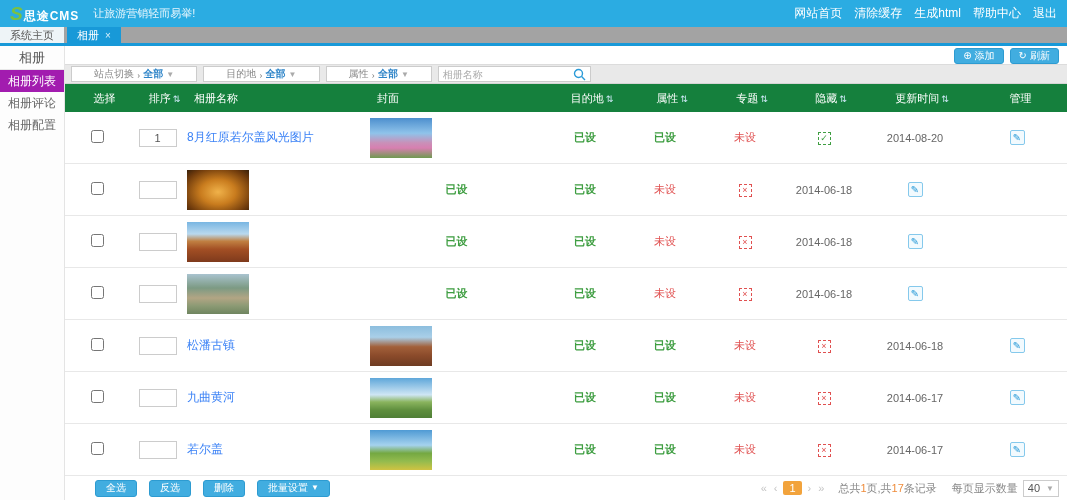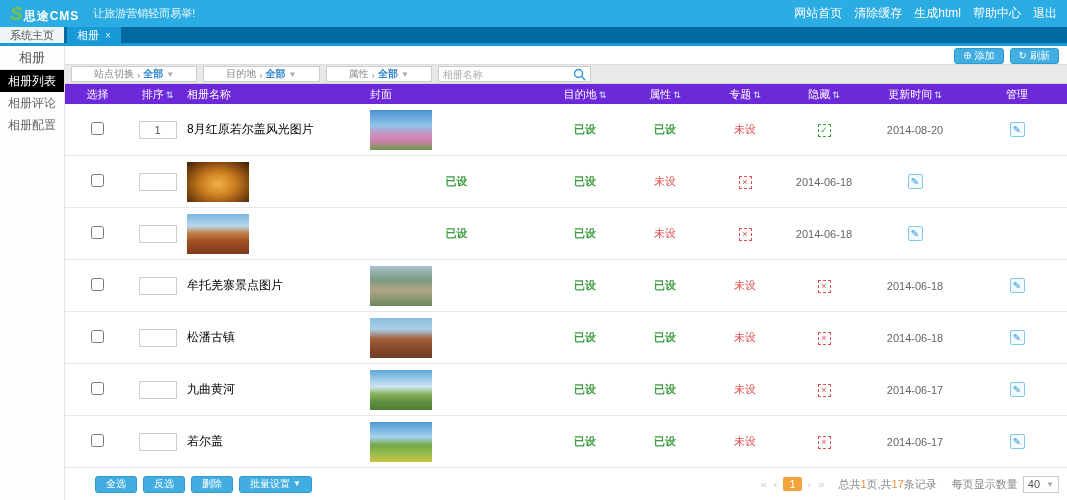--- a/index.html
+++ b/index.html
@@ -11,81 +11,81 @@
   .topbar { height:27px; background:#2bace2; display:flex; align-items:center; padding:0 10px; color:#fff; }
   .logo { display:flex; align-items:baseline; cursor:pointer; }
   .logo-s { color:#8ldc; font-weight:bold; }
   .logo-s { color:#7ac143; font-size:19px; font-weight:bold; font-style:italic; margin-right:1px; }
   .logo-text { font-size:12px; font-weight:bold; color:#fff; letter-spacing:1px; }
   .tagline { font-size:11px; color:#eaf7fd; margin-left:14px; }
   .topnav { margin-left:auto; display:flex; gap:12px; }
   .topnav a { color:#fff; font-size:12px; }
 
   
-  .tabstrip { height:16px; background:#0369a1; display:flex; align-items:flex-end; padding-left:0; }
+  .tabstrip { height:16px; background:#a3a3a3; display:flex; align-items:flex-end; padding-left:0; }
   .tab { height:16px; line-height:16px; padding:0 10px; font-size:11px; background:#eef4f7; color:#555; cursor:pointer; margin-right:3px; }
   .tab.active { background:#1899d8; color:#fff; }
   .tab-close { margin-left:6px; font-size:10px; color:#d8f0fb; cursor:pointer; }
   .tab-underline { height:3px; background:#1899d8; }
 
   
   .layout { display:flex; height:454px; }
   .sidebar { width:65px; background:#fdfdfd; border-right:1px solid #e4e4e4; flex-shrink:0; }
   .sidebar-title { height:24px; line-height:24px; text-align:center; color:#555; font-size:13px; border-bottom:1px solid #e8e8e8; }
   .side-item { height:22px; line-height:22px; text-align:center; color:#666; font-size:12px; cursor:pointer; }
-  .side-item.active { background:#000000; color:#fff; }
+  .side-item.active { background:#a21caf; color:#fff; }
   .main { flex:1; display:flex; flex-direction:column; background:#fff; }
 
   
   .toolbar { height:18px; display:flex; justify-content:flex-end; align-items:center; gap:6px; padding:1px 8px 0 0; }
   .btn { background:#41ade0; border:1px solid #2d9bd1; color:#fff; font-size:10px; height:16px; line-height:14px; padding:0 8px; border-radius:3px; cursor:pointer; display:inline-flex; align-items:center; gap:3px; font-family:inherit; }
   .btn .ico { font-size:10px; }
 
   
   .filterbar { height:20px; background:#e9e9e9; border-top:1px solid #dcdcdc; border-bottom:1px solid #d5d5d5; display:flex; align-items:center; gap:6px; padding-left:6px; }
   .filter { background:#fff; border:1px solid #ccc; height:16px; display:inline-flex; align-items:center; padding:0 22px; font-size:10px; color:#888; cursor:pointer; gap:3px;font-family:Liberation Serif, serif; }
   .f-val { color:#2d84c8; font-weight:bold; }
   .caret { color:#aaa; font-size:8px; }
   .searchbox { background:#fff; border:1px solid #ccc; height:16px; display:inline-flex; align-items:center; padding:0 4px; }
   .searchbox input { border:none; outline:none; width:130px; font-size:10px; color:#555; font-family:inherit; }
   .searchbox input::placeholder { color:#aaa; }
   .search-svg { cursor:pointer; }
 
   
   .grid-cols { display:grid; grid-template-columns:65px 55px 183px 177px 80px 80px 80px 78px 104px 1fr; }
-  .thead { height:20px; background:#6d28d9; color:#fff; font-size:11px; align-items:center; }
+  .thead { height:28px; background:#15803d; color:#fff; font-size:11px; align-items:center;padding-left:7px; }
   .thead .hc { text-align:center; white-space:nowrap; }
   .thead .hc.left { text-align:left; padding-left:2px; }
   .sort-arrow { font-size:9px; margin-left:2px; color:#cfe9f8; }
   .rows { }
   .trow { height:52px; border-bottom:1px solid #e8e8e8; align-items:center; }
   .c { text-align:center; font-size:11px; color:#666; }
   .c-name { text-align:left; padding-left:2px; }
-  .album-link { color:#000000; font-size:12px; }
+  .album-link { color:#3b82f6; font-size:12px; }
   .sort-input { width:38px; height:18px; border:1px solid #ccc; text-align:center; font-size:11px; color:#555; font-family:inherit; }
   .cover { width:62px; height:40px; margin:0 2px; cursor:pointer; }
   .st-green { color:#3f9e42;font-weight:bold; }
   .st-red { color:#e05050; }
   .hid-icon { display:inline-block; width:13px; height:13px; line-height:11px; font-size:9px; cursor:pointer; }
   .hid-green { border:1px dashed #3f9e42; color:#3f9e42; }
   .hid-red { border:1px dashed #e05050; color:#e05050; }
   .edit-icon { display:inline-block; width:15px; height:15px; line-height:13px; border:1px solid #85c9ec; border-radius:2px; color:#2b9bd8; font-size:10px; cursor:pointer; background:#f2fafe; }
 
   
   .cover-flowers-sky { background:linear-gradient(180deg,#4d8fce 0%,#8fc3ea 38%,#c990b8 62%,#d77fb0 75%,#6f9a50 100%); }
   .cover-stage-show { background:radial-gradient(ellipse at 50% 55%, #f0b24a 0%, #c97c1e 40%, #6e3a0c 80%, #38200a 100%); }
   .cover-tibetan-gate { background:linear-gradient(180deg,#79b6e2 0%,#b9d9ef 30%,#c08042 48%,#a34f24 68%,#7e3a1c 100%); }
   .cover-stone-tower { background:linear-gradient(180deg,#a9c3cf 0%,#7c9a83 35%,#b2a584 60%,#8b9a74 80%,#6f8560 100%); }
   .cover-ancient-town { background:linear-gradient(180deg,#8cbede 0%,#a9cfe8 28%,#a2603a 52%,#8a4a2a 75%,#6e3c22 100%); }
   .cover-river-grassland { background:linear-gradient(180deg,#5fa7da 0%,#cfe6f4 42%,#8ab45e 60%,#5f8f3e 80%,#4f7f36 100%); }
   .cover-meadow-flowers { background:linear-gradient(180deg,#4f9ad4 0%,#a5d2ee 38%,#74a842 58%,#93bb4e 78%,#cfc342 100%); }
 
   
   .footer { flex:1; display:flex; align-items:center; justify-content:space-between; padding:0 8px 0 30px; }
-  .f-left { display:flex; gap:6px; }
+  .f-left { display:flex; gap:12px; }
   .f-left .btn { padding:0 10px; height:17px; }
   .f-right { display:flex; align-items:center; gap:5px; font-size:11px; color:#999; }
   .pg-arrow { color:#c5c5c5; font-size:11px; cursor:pointer; padding:0 1px; }
   .pg-current { background:#f2a33c; color:#fff; padding:1px 6px; border-radius:2px; font-size:11px; cursor:pointer; }
   .pg-summary { color:#888; margin-left:8px; }
   .pg-summary em { font-style:normal; color:#ef8c3a; }
   .perpage-label { margin-left:10px; color:#888; }
   .perpage-box { background:#fff; border:1px solid #ccc; height:17px; min-width:36px; display:inline-flex; align-items:center; justify-content:space-between; padding:0 4px; color:#555; cursor:pointer; gap:6px; }
 </style>
 </head>
@@ -216,21 +216,20 @@
         <div class="c c-attr st-green">已设</div>
         <div class="c c-topic st-red">未设</div>
         <div class="c c-hidden"><span class="hid-icon hid-red">×</span></div>
         <div class="c c-time">2014-06-18</div>
         <div class="c c-manage"><span class="edit-icon">✎</span></div>
       </div>
 
       <div class="trow grid-cols">
         <div class="c c-sel"><input type="checkbox" style=""></div>
         <div class="c c-sort"><input class="sort-input" style=""></div>
-        <div class="c c-name"><a class="album-link">牟托羌寨景点图片</a></div>
         <div class="c c-cover">
             <div class="cover cover-stone-tower"></div>
           </div>
         <div class="c c-dest st-green">已设</div>
         <div class="c c-attr st-green">已设</div>
         <div class="c c-topic st-red">未设</div>
         <div class="c c-hidden"><span class="hid-icon hid-red">×</span></div>
         <div class="c c-time">2014-06-18</div>
         <div class="c c-manage"><span class="edit-icon">✎</span></div>
       </div>

